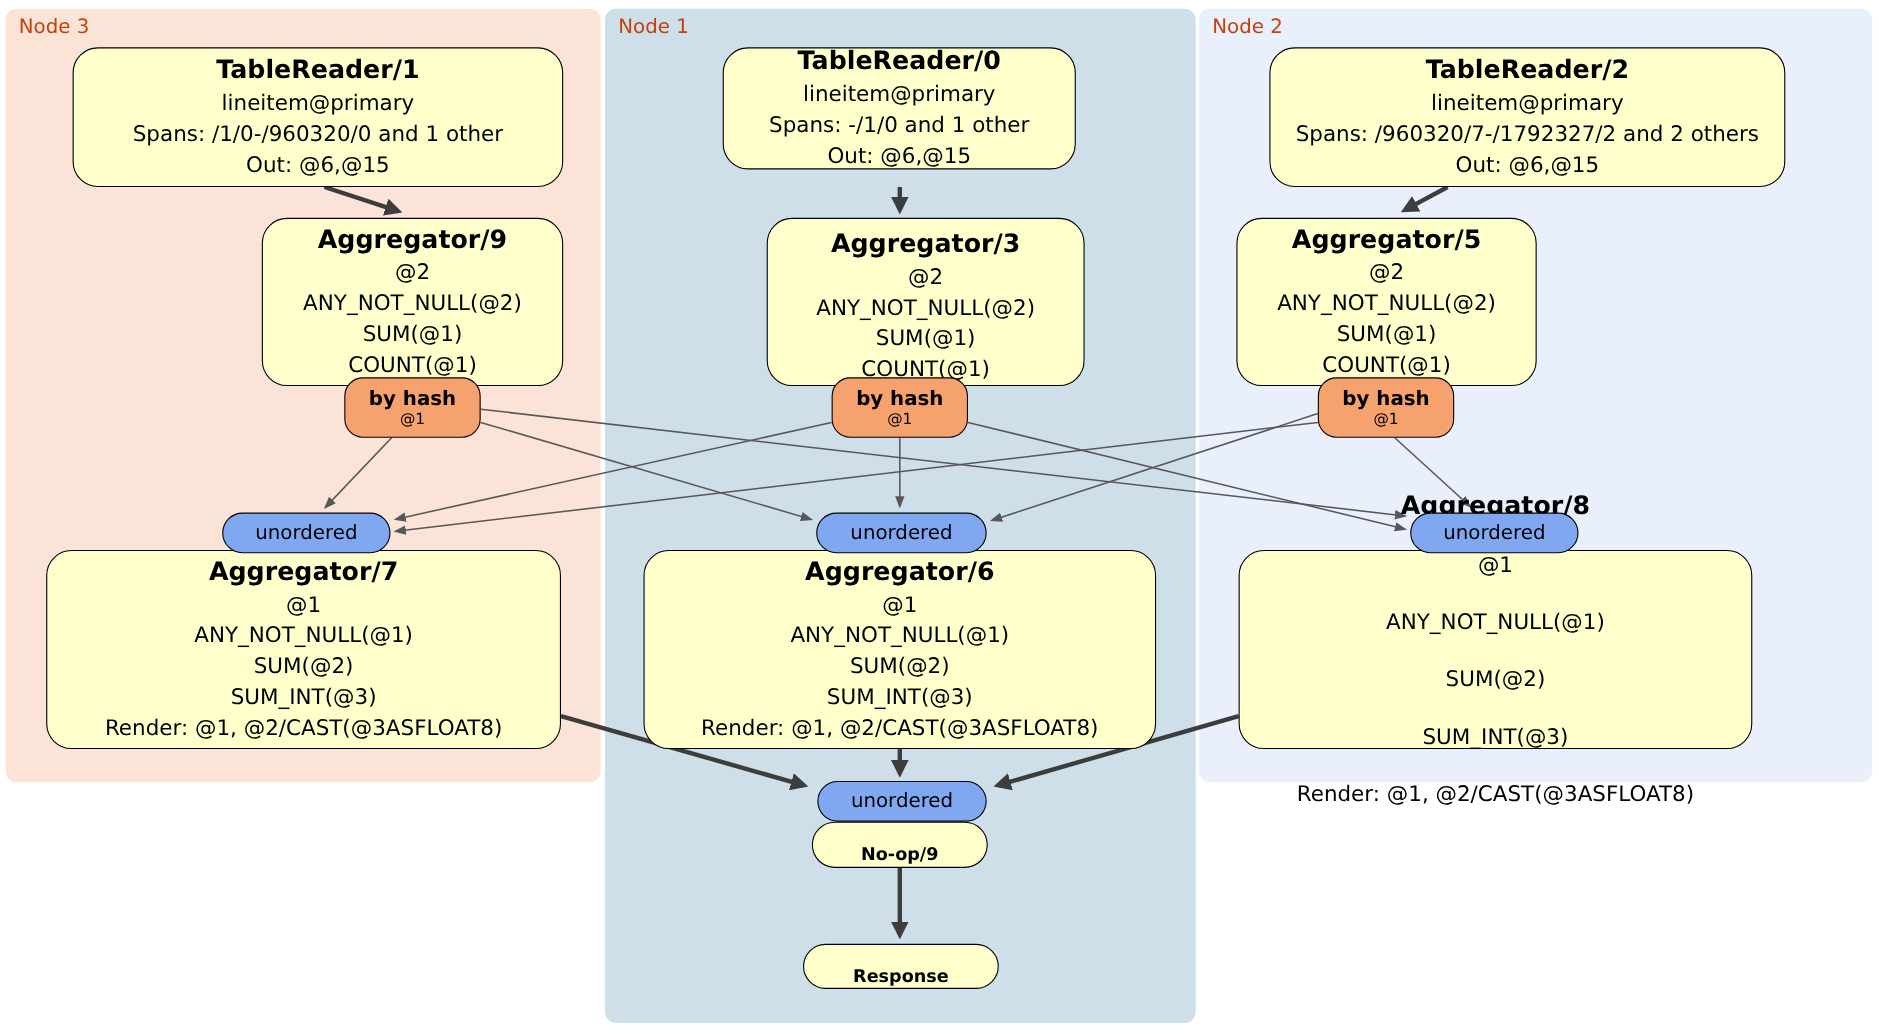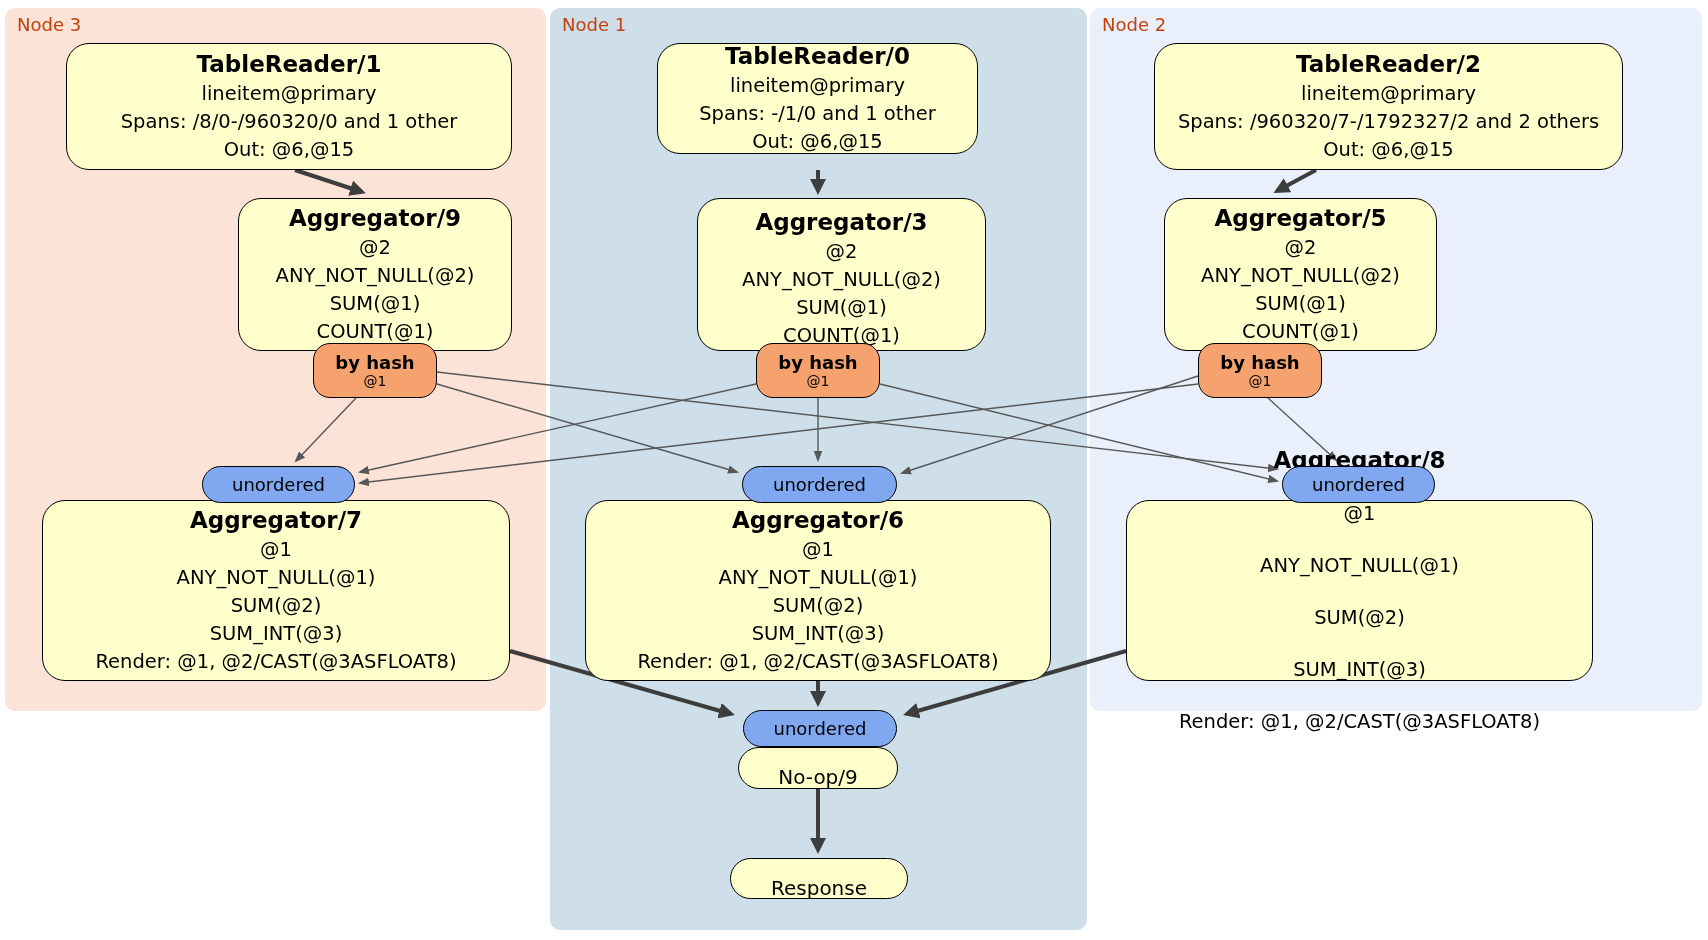--- a/index.html
+++ b/index.html
@@ -17,21 +17,21 @@
   .edges { position:absolute; left:0; top:0; z-index:2; }
 
   .proc {
     position:absolute; z-index:3; box-sizing:border-box;
     background:#ffffcc; border:1.5px solid #000; border-radius:23px;
     display:flex; flex-direction:column; justify-content:center; align-items:center;
     text-align:center;
   }
   .proc-title { font-size:23px; font-weight:bold; line-height:31px; white-space:nowrap; }
   .proc-line  { font-size:19.5px; line-height:28px; white-space:nowrap; }
-  .terminal-title { font-size:20px; font-weight:normal; line-height:30px; white-space:nowrap;margin-top:18px; }
+  .terminal-title { font-size:16px; font-weight:bold; line-height:30px; white-space:nowrap;margin-top:18px; }
 
   .router {
     position:absolute; z-index:4; box-sizing:border-box;
     background:#f5a26e; border:1.5px solid #000; border-radius:17px;
     display:flex; flex-direction:column; justify-content:center; align-items:center;
   }
   .router-label  { font-size:18px; font-weight:bold; line-height:21px; }
   .router-detail { font-size:14px; line-height:17px; }
 
   .sync {
@@ -39,21 +39,21 @@
     background:#7fa8f1; border:1.5px solid #000; border-radius:19px;
     display:flex; justify-content:center; align-items:center;
     font-size:18px; font-weight:normal;
   }
 
   #proc-tr1  { left:66px;   top:43px;  width:446px; height:127px; }
   #proc-tr0  { left:657px;  top:43px;  width:321px; height:111px; }
   #proc-tr2  { left:1119px; top:43px;  width:469px; height:127px;margin-left:35px; }
   #proc-agg4 { left:238px;  top:198px; width:274px; height:153px; }
   #proc-agg3 { left:697px;  top:198px; width:289px; height:153px;justify-content:flex-end; }
-  #proc-agg5 { left:1124px; top:198px; width:273px; height:153px;margin-left:40px; }
+  #proc-agg5 { left:1124px; top:198px; width:273px; height:153px; }
   #proc-agg7 { left:42px;   top:500px; width:468px; height:181px;text-align:right; }
   #proc-agg6 { left:585px;  top:500px; width:466px; height:181px; }
   #proc-agg8 { left:1126px; top:500px; width:467px; height:181px;gap:24px; }
   #proc-noop { left:738px;  top:747px; width:160px; height:42px; }
   #proc-resp { left:730px;  top:858px; width:178px; height:41px; }
 
   #router-hash4 { left:313px;  top:343px; width:124px; height:55px; }
   #router-hash3 { left:756px;  top:343px; width:124px; height:55px; }
   #router-hash5 { left:1198px; top:343px; width:124px; height:55px; }
 
@@ -104,21 +104,21 @@
       <path d="M880,384 L1277,481"></path>
       <path d="M1268,398 L1336,460"></path>
       <path d="M1198,384 L360,483"></path>
       <path d="M1198,376 L902,473"></path>
     </g>
   </svg>
 
   <div class="proc" id="proc-tr1">
     <div class="proc-title">TableReader/1</div>
     <div class="proc-line">lineitem@primary</div>
-    <div class="proc-line">Spans: /8/0-/960320/0 and 1 other</div>
+    <div class="proc-line">Spans: /1/0-/960320/0 and 1 other</div>
     <div class="proc-line">Out: @6,@15</div>
   </div>
 
   <div class="proc" id="proc-tr0">
     <div class="proc-title">TableReader/0</div>
     <div class="proc-line">lineitem@primary</div>
     <div class="proc-line">Spans: -/1/0 and 1 other</div>
     <div class="proc-line">Out: @6,@15</div>
   </div>
 

